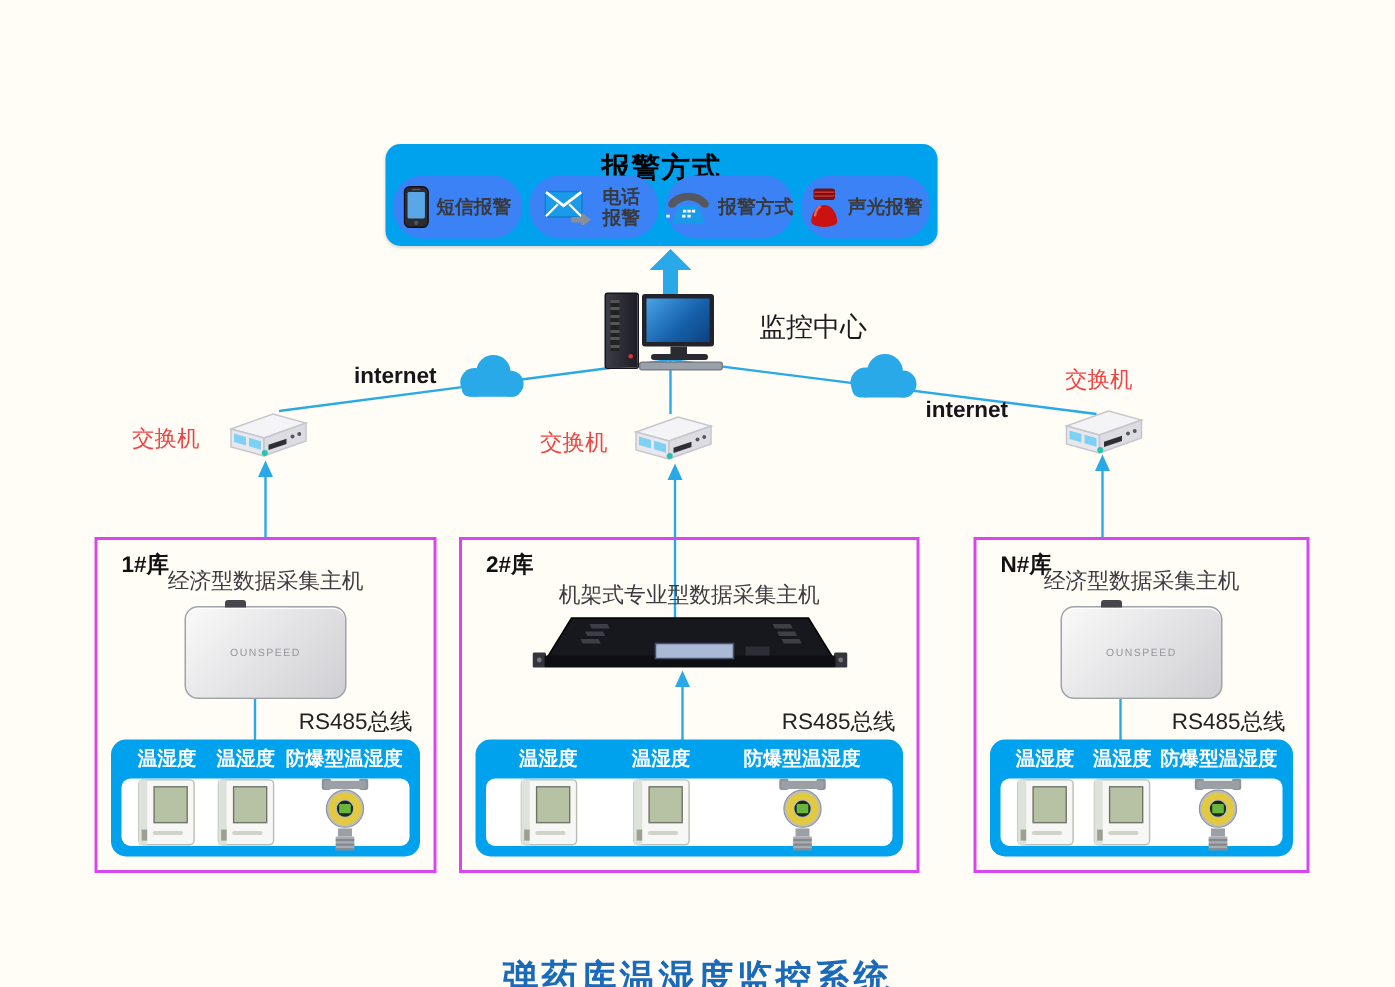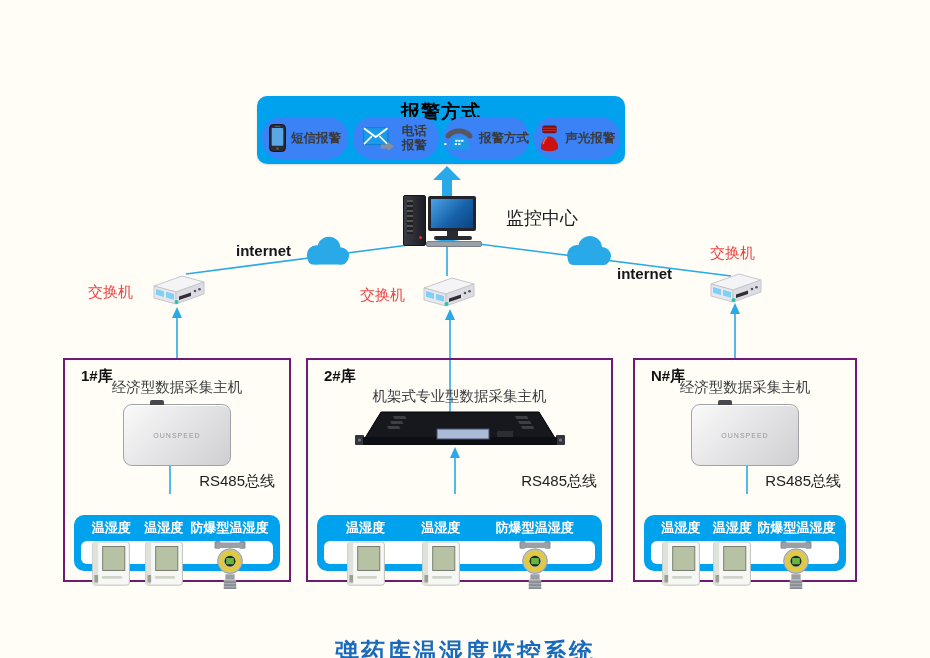--- a/index.html
+++ b/index.html
@@ -42,36 +42,36 @@
   .switch{position:absolute;width:64px;height:40px;z-index:2;}
   .switch-left{left:146px;top:270px;}
   .switch-mid{left:416px;top:272px;}
   .switch-right{left:703px;top:268px;}
   .sw-label{position:absolute;font-size:15px;color:#ef4444;z-index:2;}
   .sw-label-left{left:88px;top:283px;}
   .sw-label-mid{left:360px;top:286px;}
   .sw-label-right{left:710px;top:244px;}
 
   
-  .wh{position:absolute;top:358px;height:224px;border:2px solid #701a75;box-sizing:border-box;z-index:2;background:transparent;}
+  .wh{position:absolute;top:358px;height:224px;border:2px solid #d946ef;box-sizing:border-box;z-index:2;background:transparent;}
   .wh-1{left:63px;width:228px;}
   .wh-2{left:306px;width:307px;}
-  .wh-n{left:633px;width:224px;padding-left:24px;}
+  .wh-n{left:649px;width:224px;padding-left:24px;}
   .wh-name{position:absolute;left:16px;top:7px;font-size:15px;font-weight:bold;color:#111;}
   .wh-host-label{position:absolute;left:0;right:0;top:18px;text-align:center;font-size:14.5px;color:#3c3c40;}
   .wh-2 .wh-host-label{top:27px;}
   .host-dev{position:absolute;left:50%;transform:translateX(-50%);}
   .eco-host{top:44px;width:106px;height:60px;border-radius:9px;border:1px solid #9fa3a8;background:linear-gradient(135deg,#fafafa 0%,#e6e6e8 45%,#cfcfd3 100%);box-shadow:inset 0 1px 0 #fff;display:flex;align-items:center;justify-content:center;}
   .eco-host:before{content:"";position:absolute;left:26px;top:-5px;width:14px;height:5px;background:#46464c;border-radius:2px 2px 0 0;}
   .eco-brand{font-size:7px;color:#95959b;letter-spacing:1px;}
   .rack-host{top:50px;}
 
   .rs485{position:absolute;right:14px;top:112px;font-size:15px;color:#222;}
 
-  .sensor-panel{position:absolute;left:9px;right:9px;bottom:9px;height:56px;background:#00a2ee;border-radius:10px;}
+  .sensor-panel{position:absolute;left:9px;right:9px;bottom:9px;height:78px;background:#00a2ee;border-radius:10px;}
   .sensor-white{position:absolute;left:7px;right:7px;top:26px;bottom:7px;background:#fff;border-radius:6px;}
   .sensor-cols{position:absolute;left:7px;right:7px;top:0;bottom:7px;display:flex;padding:0 4px;}
   .sensor-col{flex:1;display:flex;flex-direction:column;align-items:center;min-width:0;}
   .sensor-col.wide{flex:1.5;}
   .sensor-col.narrow{flex:0.9;}
   .sensor-label{height:26px;line-height:26px;color:#fff;font-size:13px;font-weight:bold;white-space:nowrap;}
   .sensor-device{flex:1;display:flex;align-items:center;justify-content:center;width:100%;}
 
   
   .page-title{position:absolute;left:0;right:0;top:592px;text-align:center;font-family:"Liberation Serif",serif;font-weight:bold;font-size:24px;color:#1a6abc;letter-spacing:2px;z-index:2;margin-top:44px;}

